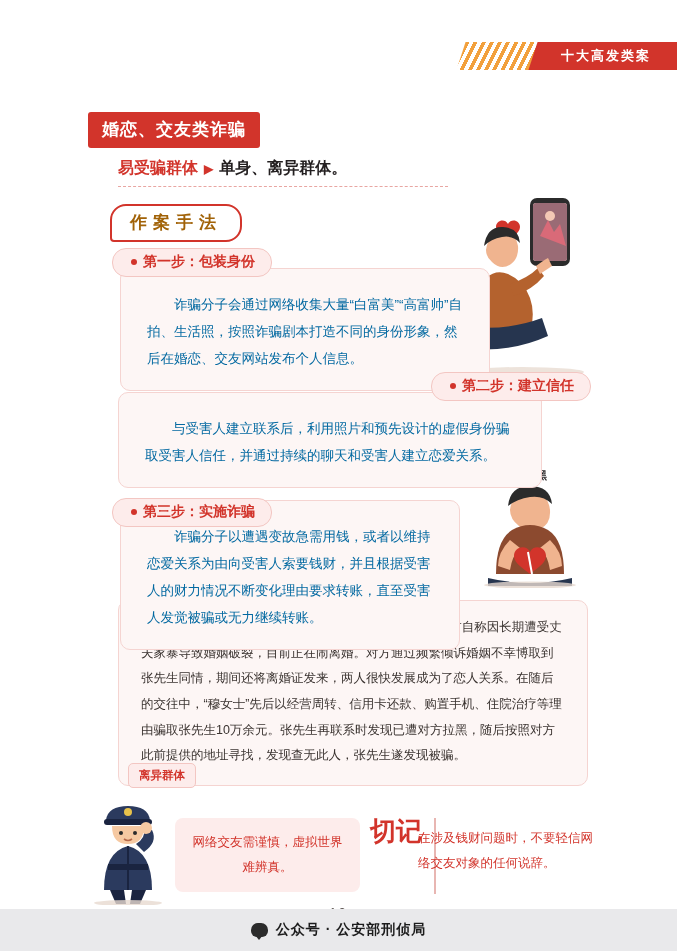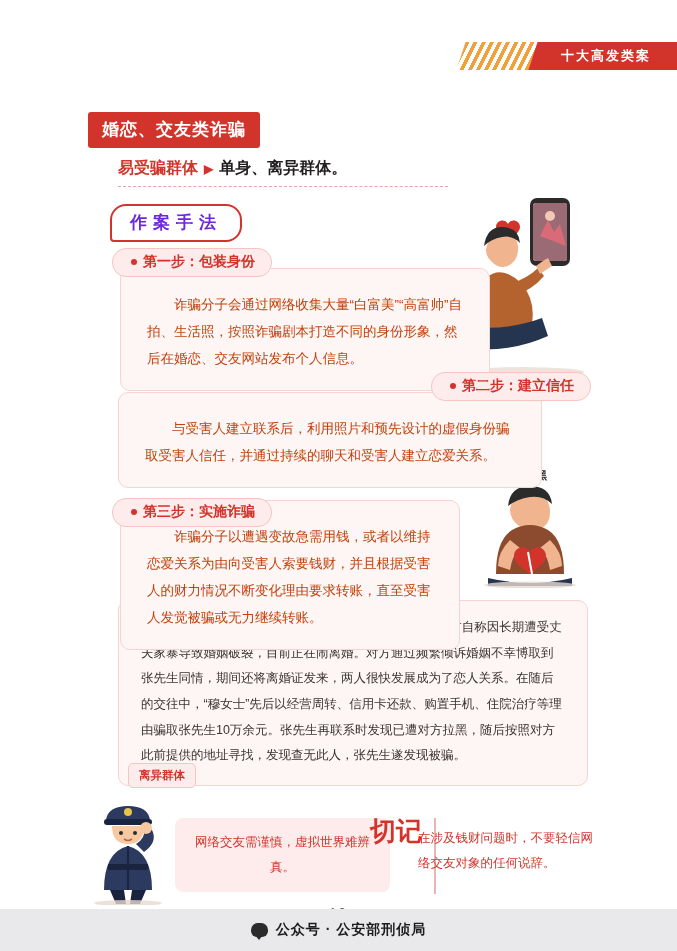--- a/index.html
+++ b/index.html
@@ -58,21 +58,21 @@
   .dash-rule {
     position: absolute; left: 118px; top: 186px; width: 330px;
     border-top: 1px dashed #e8a6a2;
   }
 
   
   .method-badge {
     position: absolute; left: 110px; top: 204px;
     border: 2px solid #d2342b;
     border-radius: 16px 16px 16px 4px;
-    color: #6d28d9; font-weight: bold; font-size: 17px;
+    color: #a16207; font-weight: bold; font-size: 17px;
     padding: 5px 18px 6px 18px;
     letter-spacing: 6px;
     background: #fff;
   }
 
   
   .step-head {
     position: absolute;
     background: #fdeceb;
     border: 1px solid #f3c6c2;
@@ -85,21 +85,21 @@
   .step-head .dot {
     width: 6px; height: 6px; border-radius: 50%;
     background: #d2342b; margin-right: 6px;
   }
 
   .step-body {
     position: absolute;
     background: #fdf6f5;
     border: 1px solid #f5d4d1;
     border-radius: 10px;
-    color: #c2410c;
+    color: #0369a1;
     font-size: 13.5px;
     line-height: 2.0;
     padding: 22px 26px 18px 26px;
     text-indent: 27px;
     z-index: 2;
   }
 
   #step1-head { left: 112px; top: 248px; }
   #step1-body { left: 120px; top: 268px; width: 370px; }
 
@@ -124,21 +124,21 @@
 
   
   .tip-badge {
     position: absolute; left: 128px; top: 763px;
     background: #fdeceb; border: 1px solid #f3c6c2;
     border-radius: 5px;
     color: #d2342b; font-size: 11.5px; font-weight: bold;
     padding: 4px 10px;
   }
   .tip-left {
-    position: absolute; left: 175px; top: 818px; width: 215px;
+    position: absolute; left: 175px; top: 818px; width: 185px;
     background: #fdeceb;
     border-radius: 8px;
     color: #d2342b; font-size: 12.5px; line-height: 2.0;
     padding: 12px 14px;
     text-align: center;
   }
   .tip-right {
     position: absolute; left: 418px; top: 826px; width: 175px;
     color: #d2342b; font-size: 12.5px; line-height: 2.0;
     text-align: left;

